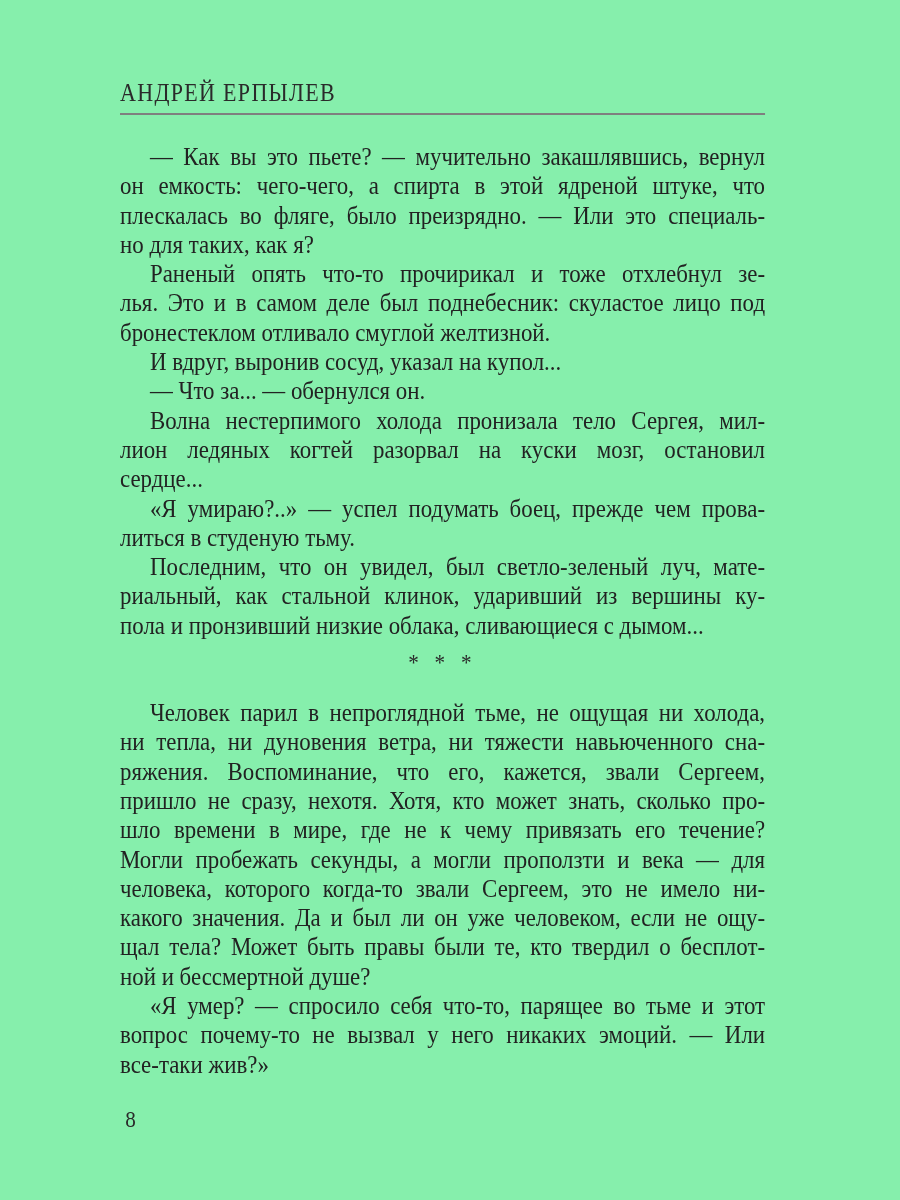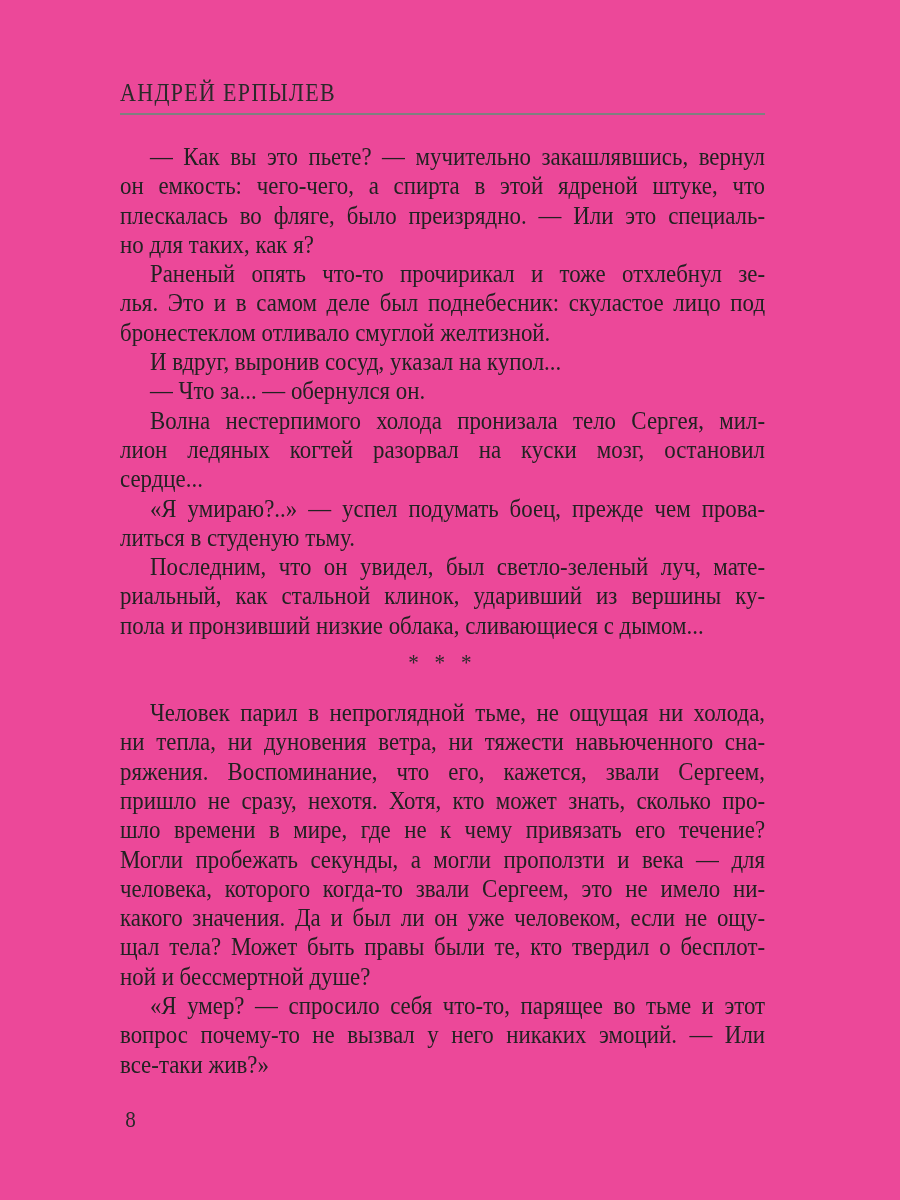--- a/index.html
+++ b/index.html
@@ -1,20 +1,20 @@
 <!DOCTYPE html>
 <html><head>
 <meta charset="utf-8">
 <style>
   html, body { margin: 0; padding: 0; }
   .page {
     position: relative;
     width: 900px;
     height: 1200px;
-    background: #ec4899;
+    background: #86efac;
     overflow: hidden;
     font-family: "Liberation Serif", "DejaVu Serif", serif;
     color: #232323;
   }
   
   .column {
     position: absolute;
     left: 120px;
     top: 80px;
     width: 733px;

